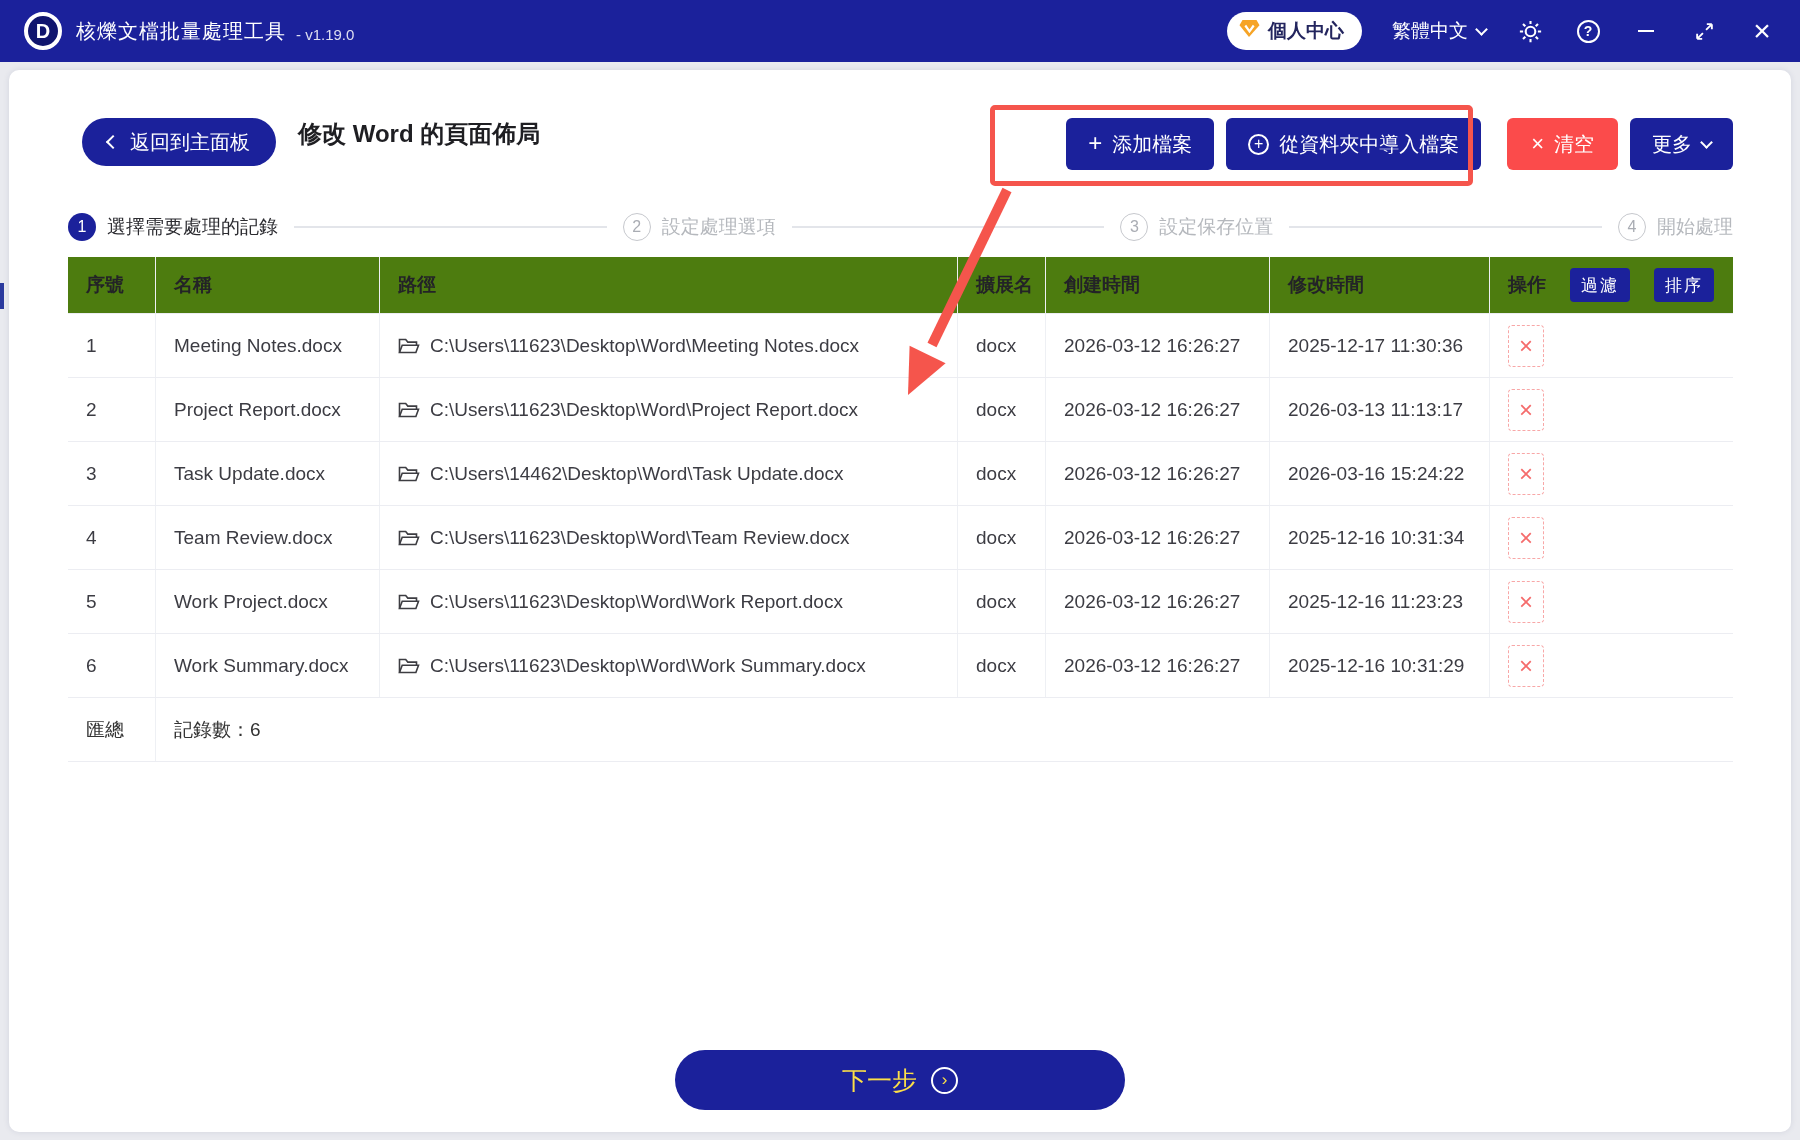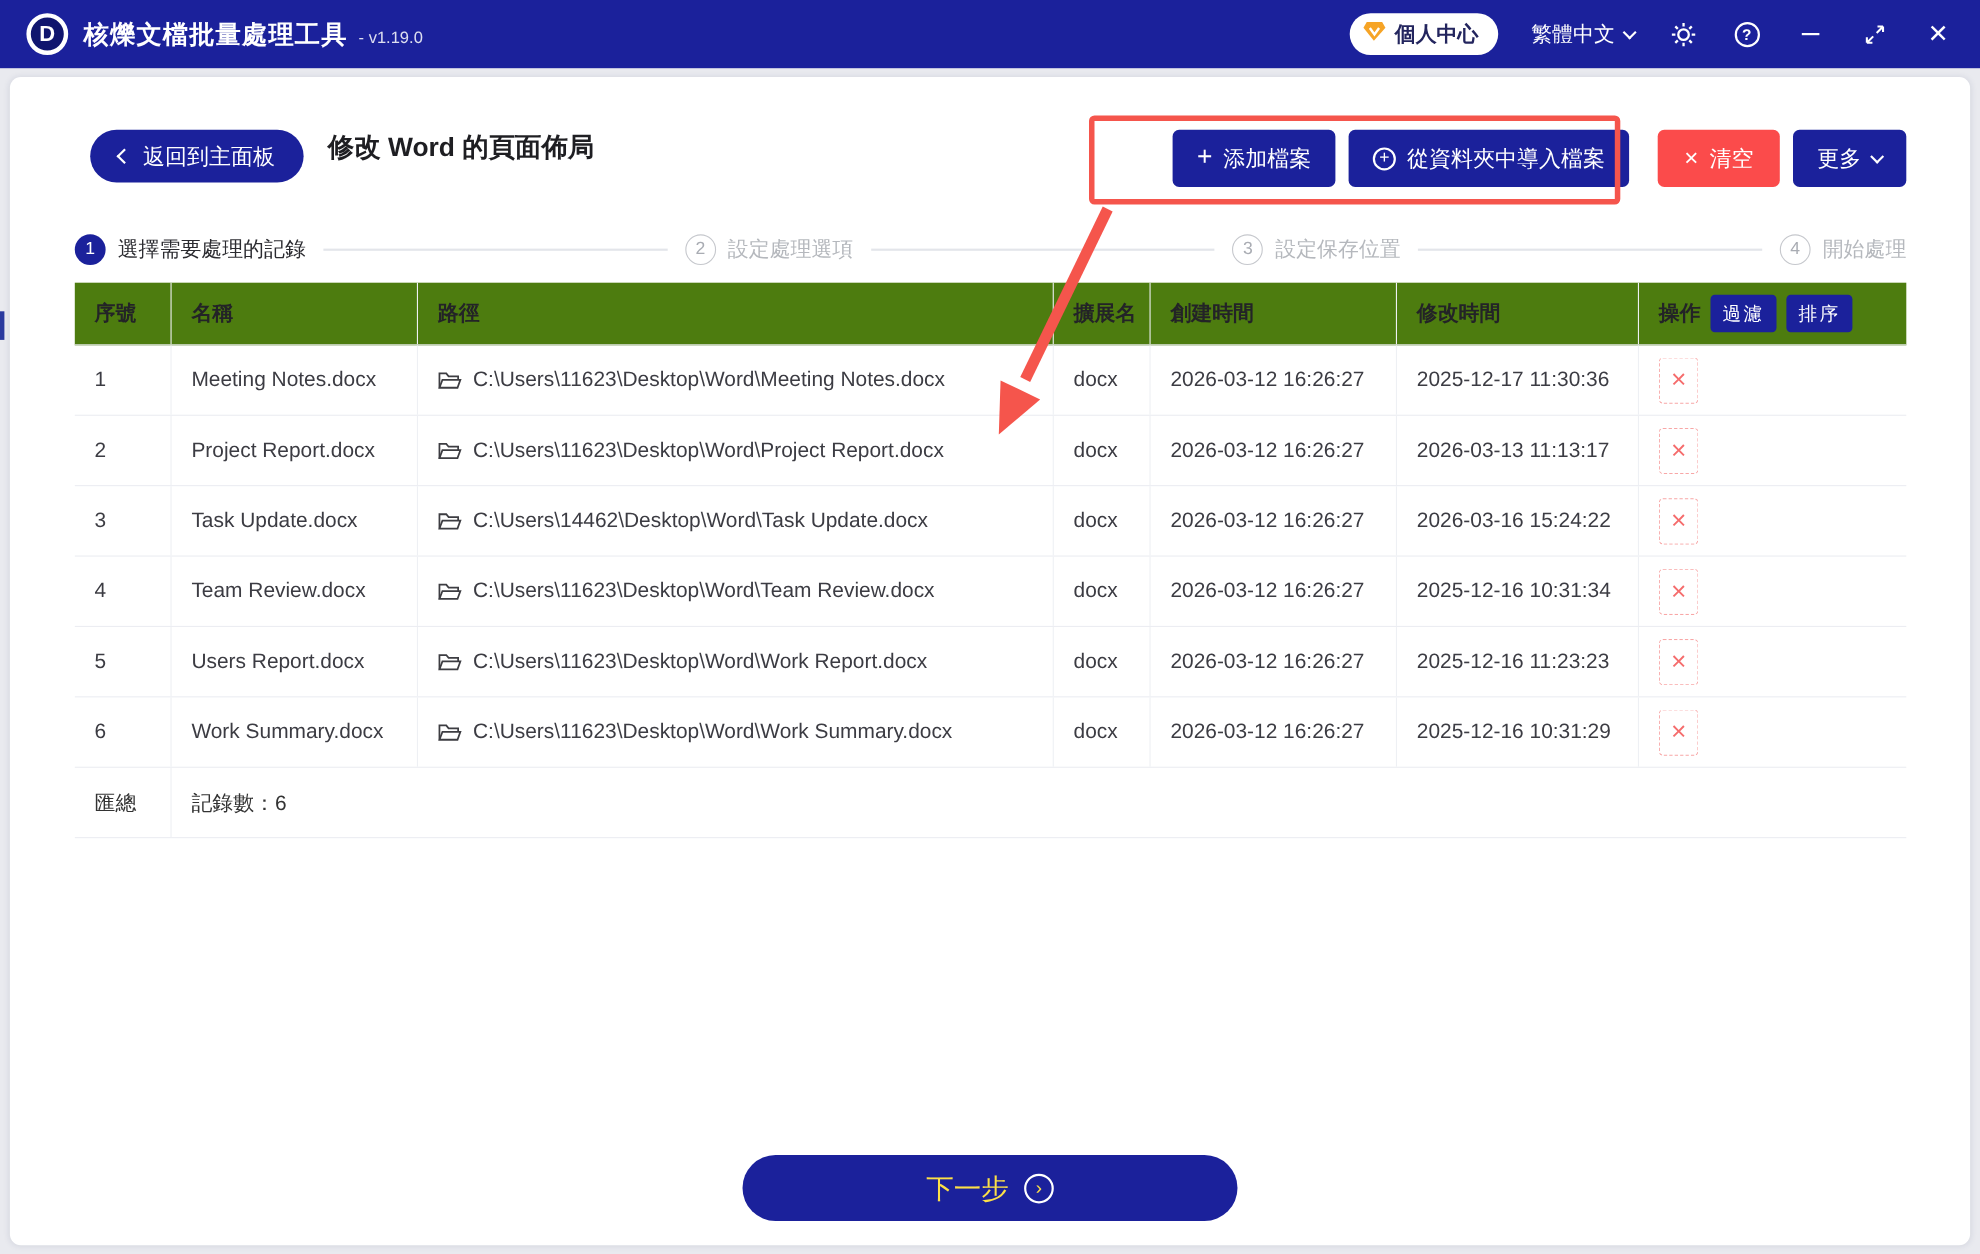--- a/index.html
+++ b/index.html
@@ -16,21 +16,21 @@
     position:absolute; left:0; top:0; width:1800px; height:62px;
     background:#1b219b; display:flex; align-items:center;
     color:#fff; padding:0 24px;
   }
   .logo {
     width:38px; height:38px; border-radius:50%;
     background:#10156e; border:4px solid #fff;
     display:flex; align-items:center; justify-content:center;
     font-weight:bold; font-size:20px; color:#fff; margin-right:14px;
   }
-  .app-title { font-size:23px; font-weight:700; letter-spacing:1px; }
+  .app-title { font-size:20px; font-weight:400; letter-spacing:1px; }
   .app-version { font-size:15px; color:rgba(255,255,255,.85); margin-left:10px; margin-top:6px; }
   .tb-right { margin-left:auto; display:flex; align-items:center; gap:30px; }
   .user-pill {
     background:#fff; color:#23255e; border-radius:19px; height:38px;
     display:flex; align-items:center; gap:8px; padding:0 18px 0 12px;
     font-size:19px; font-weight:600; cursor:pointer;
   }
   .lang { display:flex; align-items:center; gap:9px; font-size:19px; cursor:pointer; }
   .chev-down {
     width:9px; height:9px; border-right:2px solid #fff; border-bottom:2px solid #fff;
@@ -114,21 +114,21 @@
   .thead { background:#4d7c0f; }
   .thead .td { height:56px; font-weight:700; color:#232327; }
   .td {
     height:63px; display:flex; align-items:center;
     padding:0 4px 0 18px; border-right:1px solid #eef0f4; overflow:hidden;
     color:#3c3c43; white-space:nowrap;
   }
   .td:last-child { border-right:none; }
   .c-path { gap:10px; }
   .folder-ic { display:flex; align-items:center; flex:0 0 auto; }
-  .ops-head { gap:9px; }
+  .ops-head { gap:24px; }
   .mini-btn {
     background:#1b219b; color:#fff; border-radius:4px; height:34px;
     font-size:17px; padding:0 11px; letter-spacing:2px;
   }
   .del-btn {
     width:36px; height:42px; border:1px dashed #f8a7a7; border-radius:4px;
     background:#fff; color:#f56c6c; font-size:24px; line-height:1;
     display:flex; align-items:center; justify-content:center; cursor:pointer;
   }
   .summary .td { color:#333; }
@@ -339,21 +339,21 @@
           </div>
           <div class="td">docx</div>
           <div class="td">2026-03-12 16:26:27</div>
           <div class="td">2025-12-16 10:31:34</div>
           <div class="td">
             <button class="del-btn">×</button>
           </div>
         </div>
         <div class="trow">
           <div class="td">5</div>
-          <div class="td">Users Report.docx</div>
+          <div class="td">Work Project.docx</div>
           <div class="td c-path">
             <span class="folder-ic">
               <svg width="22" height="18" viewBox="0 0 22 18" fill="none" stroke="#3d3d42" stroke-width="1.6">
                 <path d="M1.5 15.5 V2.5 h6.2 l2.1 2.6 h8.7 v3.2"></path>
                 <path d="M4.2 8.3 h16.3 l-2.6 7.2 H1.5 Z"></path>
               </svg>
             </span>
             <span>C:\Users\11623\Desktop\Word\Work Report.docx</span>
           </div>
           <div class="td">docx</div>

